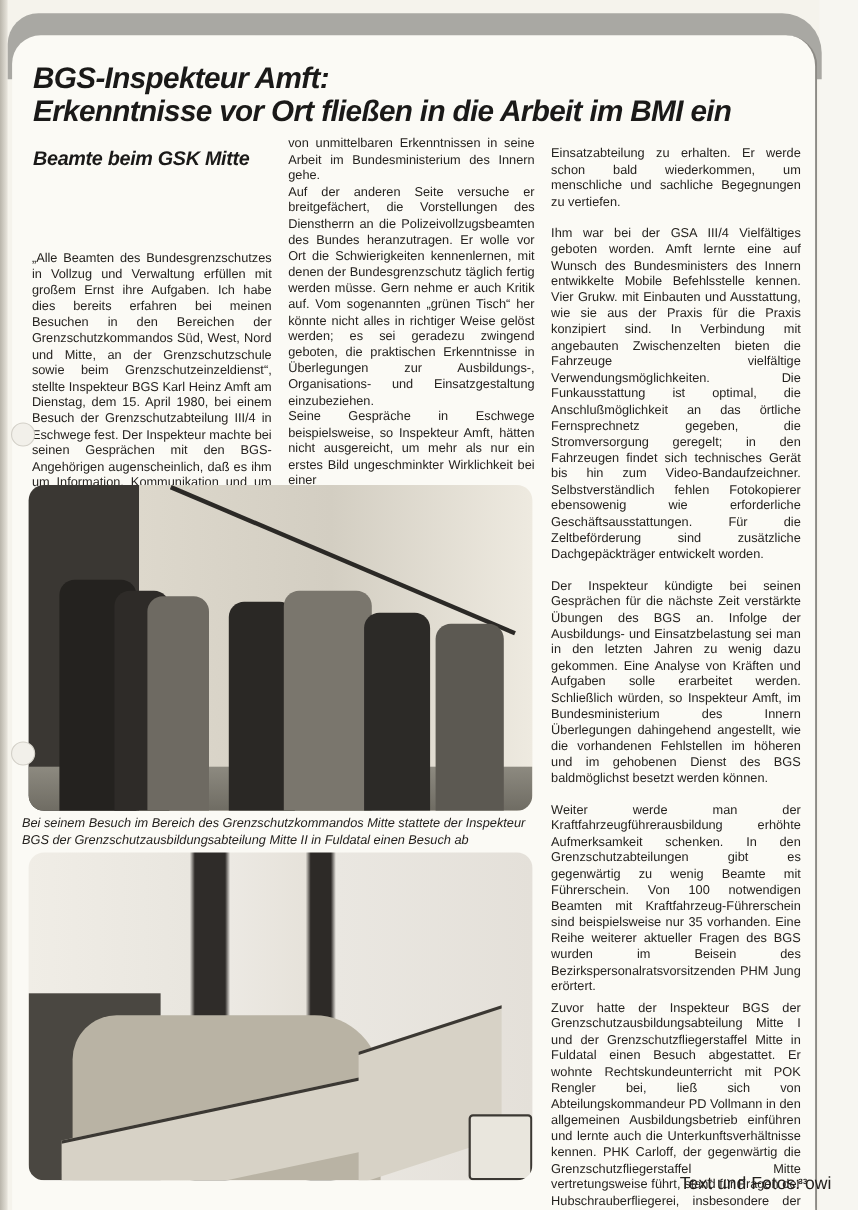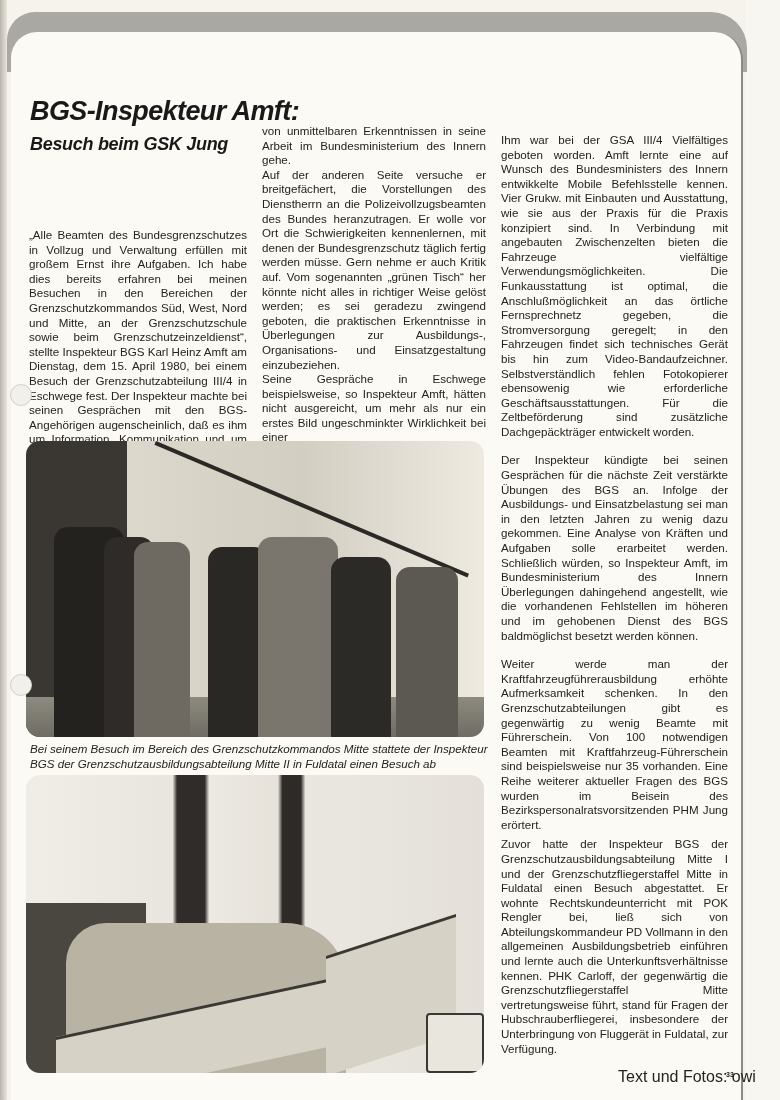--- a/index.html
+++ b/index.html
@@ -3,68 +3,70 @@
 <meta charset="utf-8">
 <style>
   * { box-sizing: border-box; margin: 0; padding: 0; }
   html, body { width: 780px; height: 1100px; overflow: hidden; }
   body { background: #f5f3ec; font-family: "Liberation Sans", sans-serif; color: #1e1c1a; position: relative; }
   .left-edge { position: absolute; left: 0; top: 0; width: 7px; height: 1100px; background: linear-gradient(90deg,#b9b5ab,#e9e6de); }
   .right-margin { position: absolute; left: 745px; top: 0; width: 35px; height: 1100px; background: #f7f6f1; }
   .page { position: absolute; left: 7px; top: 12px; width: 740px; height: 1088px; }
   .grey-band { position: absolute; left: 0; top: 0; width: 740px; height: 60px; background: #a9a8a3; border-radius: 28px 36px 0 0; }
   .page-inner { position: absolute; left: 4px; top: 20px; width: 732px; height: 1068px; background: #fbfaf5; border-radius: 26px 28px 0 0; border-right: 2px solid #8c8a85; }
-  .headline { position: absolute; left: 30px; top: 56px; font-family: "Liberation Sans", sans-serif; font-weight: bold; font-style: italic; font-size: 27px; line-height: 30px; color: #1a1918; letter-spacing: -0.6px; margin-top: 40px; }
+  .headline { position: absolute; left: 30px; top: 56px; font-family: "Liberation Sans", sans-serif; font-weight: bold; font-style: italic; font-size: 27px; line-height: 30px; color: #1a1918; letter-spacing: -0.6px; }
   .subhead { position: absolute; left: 30px; top: 134px; font-weight: bold; font-style: italic; font-size: 18px; color: #1a1918; letter-spacing: -0.3px; }
   .col { position: absolute; font-size: 11.6px; line-height: 14.6px; text-align: justify; color: #25221f; }
   .col p { margin: 0; }
   .col1 { left: 29px; top: 228px; width: 218px; }
   .col2 { left: 262px; top: 124px; width: 224px; }
   .col3 { left: 501px; top: 133px; width: 227px; }
   .col3 p + p { margin-top: 14px; }
   .photo { position: absolute; border-radius: 14px; overflow: hidden; }
   .photo1 { left: 26px; top: 441px; width: 458px; height: 296px; background: linear-gradient(90deg,#3a3733 0%,#3a3733 22%,#ddd8cc 22%,#d3cec2 60%,#eeeae0 100%); }
   .photo2 { left: 26px; top: 775px; width: 458px; height: 298px; background: linear-gradient(90deg,#f0ede6 0%,#e9e6df 32%,#2f2c29 33%,#2f2c29 39%,#ece9e3 40%,#e6e2da 55%,#2d2a27 56%,#2d2a27 60%,#eae7e1 61%,#e4e0d9 100%); }
   .bldg-roof { position: absolute; left: 130px; top: 0; width: 340px; height: 4px; background: #2b2926; transform-origin: left top; transform: rotate(23deg); }
   .ground { position: absolute; left: 0; bottom: 0; width: 100%; height: 40px; background: linear-gradient(#8d8a80,#6f6c63); }
   .fig { position: absolute; bottom: 0; border-radius: 14px 14px 0 0; }
   .desk { position: absolute; background: #d7d2c6; border-top: 3px solid #3b3833; }
-  .caption { position: absolute; left: 30px; top: 741px; width: 460px; font-style: italic; font-size: 11.6px; line-height: 15px; color: #25221f; }
+  .caption { position: absolute; left: 20px; top: 741px; width: 460px; font-style: italic; font-size: 11.6px; line-height: 15px; color: #25221f; }
   .credit { position: absolute; left: 618px; top: 1068px; font-size: 16px; color: #25221f; }
   .pagenum { position: absolute; left: 726px; top: 1071px; font-size: 7px; font-weight: bold; color: #25221f; }
   .hole { position: absolute; left: 10px; width: 22px; height: 22px; border-radius: 50%; background: #f2f0ea; border: 1px solid #d3d0c8; }
 </style>
 </head>
 <body>
 
 <div class="left-edge"></div>
 <div class="right-margin"></div>
 
 <div class="page">
   <div class="grey-band"></div>
   <div class="page-inner"></div>
 </div>
 
 <h1 class="headline">
   <span>BGS-Inspekteur Amft:</span><br>
+  <span>Erkenntnisse vor Ort fließen in die Arbeit im BMI ein</span>
 </h1>
 
-<h2 class="subhead">Besuch beim GSK Jung</h2>
+<h2 class="subhead">Beamte beim GSK Mitte</h2>
 
 <div class="col col1">
   <p>„Alle Beamten des Bundesgrenzschutzes in Vollzug und Verwaltung erfüllen mit großem Ernst ihre Aufgaben. Ich habe dies bereits erfahren bei meinen Besuchen in den Bereichen der Grenzschutzkommandos Süd, West, Nord und Mitte, an der Grenzschutzschule sowie beim Grenzschutzeinzeldienst“, stellte Inspekteur BGS Karl Heinz Amft am Dienstag, dem 15. April 1980, bei einem Besuch der Grenzschutzabteilung III/4 in Eschwege fest. Der Inspekteur machte bei seinen Gesprächen mit den BGS-Angehörigen augenscheinlich, daß es ihm um Information, Kommunikation und um die Mitnahme</p>
 </div>
 
 <div class="col col2">
   <p>von unmittelbaren Erkenntnissen in seine Arbeit im Bundesministerium des Innern gehe.</p>
   <p>Auf der anderen Seite versuche er breitgefächert, die Vorstellungen des Dienstherrn an die Polizeivollzugsbeamten des Bundes heranzutragen. Er wolle vor Ort die Schwierigkeiten kennenlernen, mit denen der Bundesgrenzschutz täglich fertig werden müsse. Gern nehme er auch Kritik auf. Vom sogenannten „grünen Tisch“ her könnte nicht alles in richtiger Weise gelöst werden; es sei geradezu zwingend geboten, die praktischen Erkenntnisse in Überlegungen zur Ausbildungs-, Organisations- und Einsatzgestaltung einzubeziehen.</p>
   <p>Seine Gespräche in Eschwege beispielsweise, so Inspekteur Amft, hätten nicht ausgereicht, um mehr als nur ein erstes Bild ungeschminkter Wirklichkeit bei einer</p>
 </div>
 
 <div class="col col3">
+  <p>Einsatzabteilung zu erhalten. Er werde schon bald wiederkommen, um menschliche und sachliche Begegnungen zu vertiefen.</p>
   <p>Ihm war bei der GSA III/4 Vielfältiges geboten worden. Amft lernte eine auf Wunsch des Bundesministers des Innern entwikkelte Mobile Befehlsstelle kennen. Vier Grukw. mit Einbauten und Ausstattung, wie sie aus der Praxis für die Praxis konzipiert sind. In Verbindung mit angebauten Zwischenzelten bieten die Fahrzeuge vielfältige Verwendungsmöglichkeiten. Die Funkausstattung ist optimal, die Anschlußmöglichkeit an das örtliche Fernsprechnetz gegeben, die Stromversorgung geregelt; in den Fahrzeugen findet sich technisches Gerät bis hin zum Video-Bandaufzeichner. Selbstverständlich fehlen Fotokopierer ebensowenig wie erforderliche Geschäftsausstattungen. Für die Zeltbeförderung sind zusätzliche Dachgepäckträger entwickelt worden.</p>
   <p>Der Inspekteur kündigte bei seinen Gesprächen für die nächste Zeit verstärkte Übungen des BGS an. Infolge der Ausbildungs- und Einsatzbelastung sei man in den letzten Jahren zu wenig dazu gekommen. Eine Analyse von Kräften und Aufgaben solle erarbeitet werden. Schließlich würden, so Inspekteur Amft, im Bundesministerium des Innern Überlegungen dahingehend angestellt, wie die vorhandenen Fehlstellen im höheren und im gehobenen Dienst des BGS baldmöglichst besetzt werden können.</p>
   <p>Weiter werde man der Kraftfahrzeugführerausbildung erhöhte Aufmerksamkeit schenken. In den Grenzschutzabteilungen gibt es gegenwärtig zu wenig Beamte mit Führerschein. Von 100 notwendigen Beamten mit Kraftfahrzeug-Führerschein sind beispielsweise nur 35 vorhanden. Eine Reihe weiterer aktueller Fragen des BGS wurden im Beisein des Bezirkspersonalratsvorsitzenden PHM Jung erörtert.</p>
   <p style="margin-top:5px">Zuvor hatte der Inspekteur BGS der Grenzschutzausbildungsabteilung Mitte I und der Grenzschutzfliegerstaffel Mitte in Fuldatal einen Besuch abgestattet. Er wohnte Rechtskundeunterricht mit POK Rengler bei, ließ sich von Abteilungskommandeur PD Vollmann in den allgemeinen Ausbildungsbetrieb einführen und lernte auch die Unterkunftsverhältnisse kennen. PHK Carloff, der gegenwärtig die Grenzschutzfliegerstaffel Mitte vertretungsweise führt, stand für Fragen der Hubschrauberfliegerei, insbesondere der Unterbringung von Fluggerät in Fuldatal, zur Verfügung.</p>
 </div>
 
 <div class="photo photo1" title="Uniformed BGS officers standing in front of a building">
   <div class="bldg-roof"></div>
   <div class="ground"></div>
   <div class="fig" style="left:28px;width:70px;height:210px;background:#24221f;"></div>

